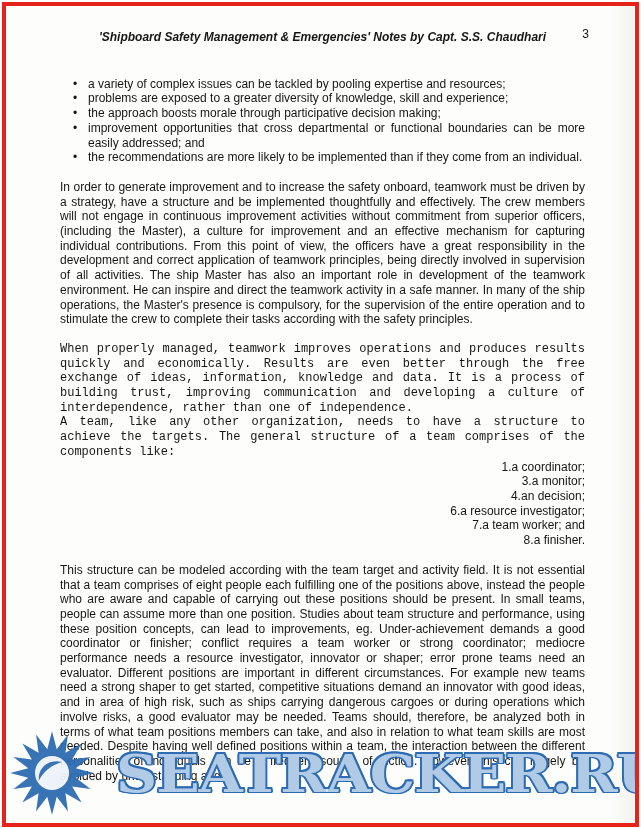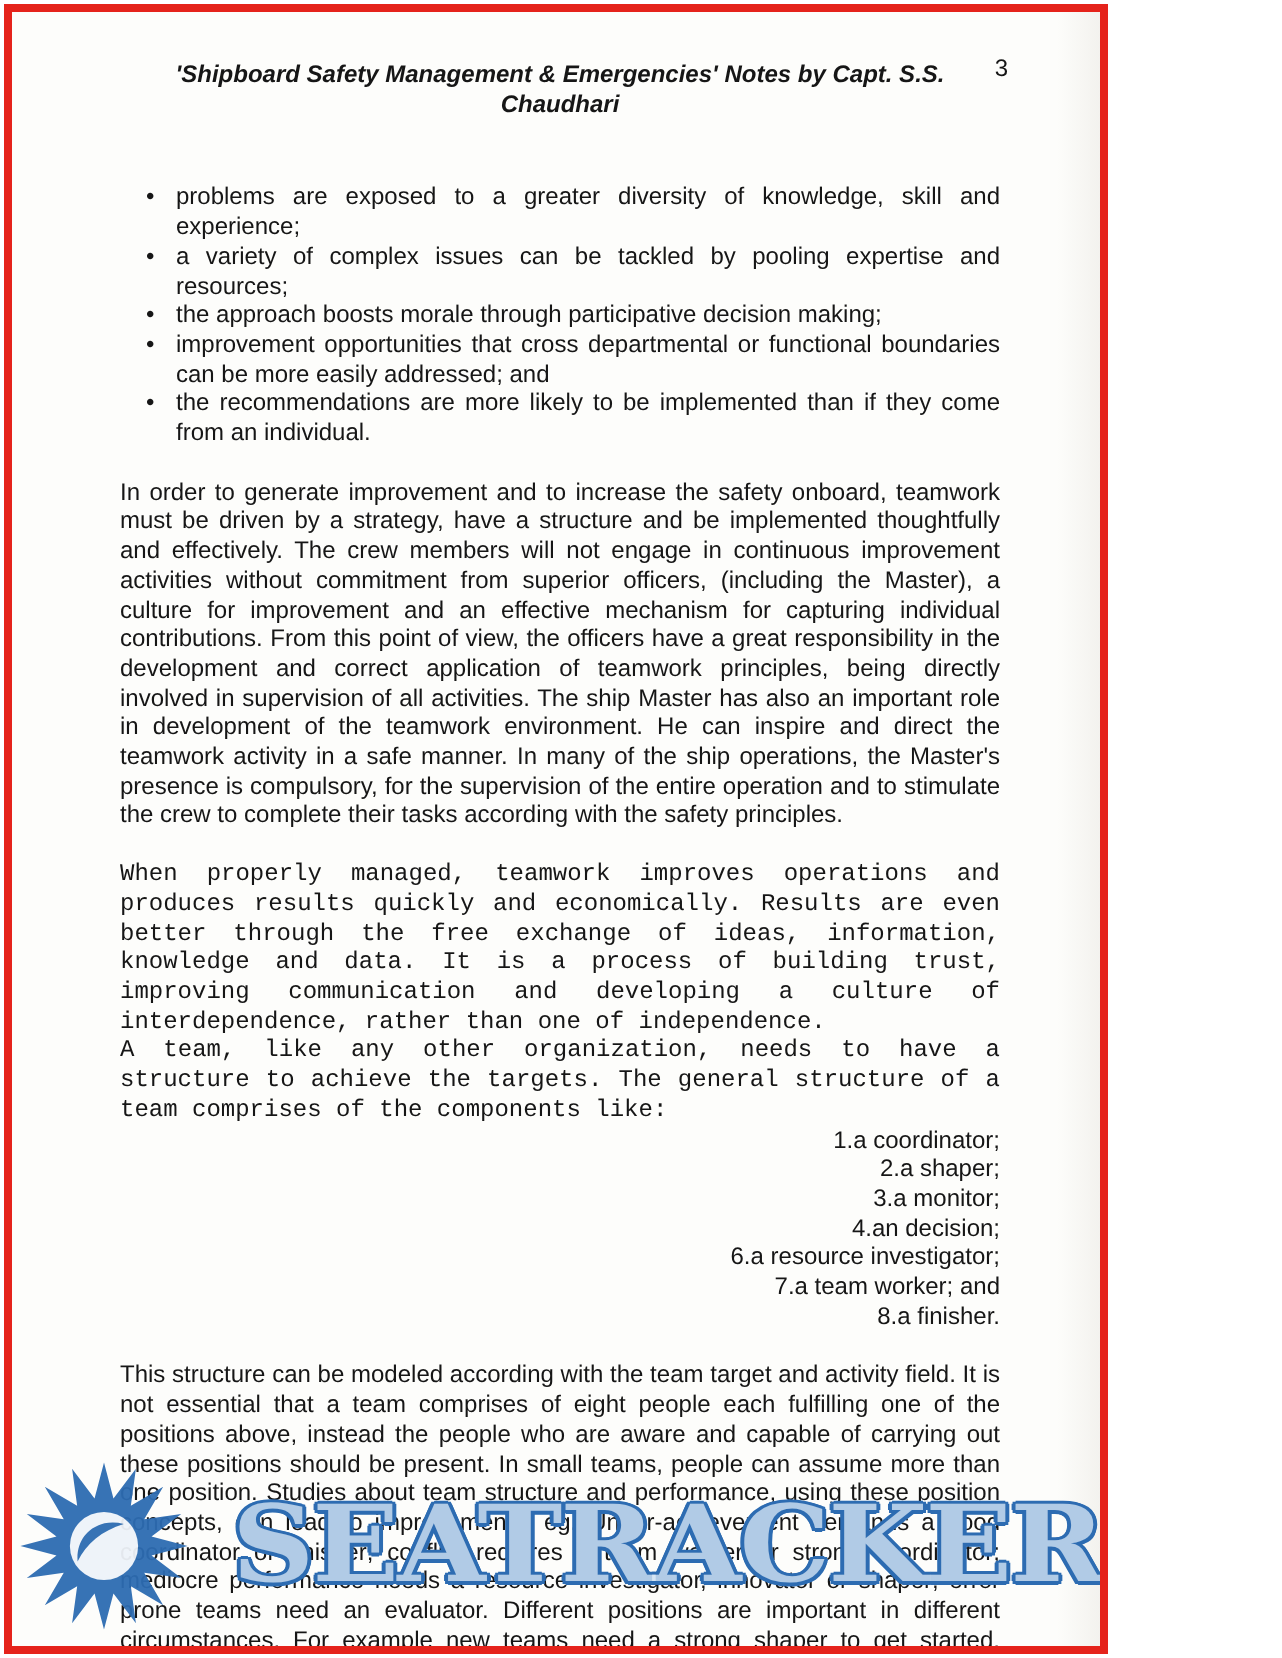--- a/index.html
+++ b/index.html
@@ -5,21 +5,21 @@
   * { box-sizing: border-box; }
   html, body { margin: 0; padding: 0; }
   body {
     width: 641px;
     height: 829px;
     background: #ffffff;
     overflow: hidden;
   }
   .page {
     position: relative;
-    width: 552px;
+    width: 637px;
     height: 825px;
     margin: 2px;
     border: 4px solid #e5231b;
     background: linear-gradient(to left, #f3f2ee 0%, #fdfdfb 4%, #fdfdfb 100%);
     overflow: hidden;
     font-family: "Liberation Sans", "DejaVu Sans", sans-serif;
     font-size: 12px;
     line-height: 14.7px;
     color: #161616;
   }
@@ -99,35 +99,34 @@
 
 <div class="page">
   <div class="content">
 
     <div class="header">
       <span>'Shipboard Safety Management &amp; Emergencies' Notes by Capt. S.S. Chaudhari</span>
       <span class="page-number">3</span>
     </div>
 
     <ul class="bullets">
+      <li>a variety of complex issues can be tackled by pooling expertise and resources;</li>
       <li>problems are exposed to a greater diversity of knowledge, skill and experience;</li>
-      <li>a variety of complex issues can be tackled by pooling expertise and resources;</li>
       <li>the approach boosts morale through participative decision making;</li>
       <li>improvement opportunities that cross departmental or functional boundaries can be more easily addressed;  and</li>
       <li>the recommendations are more likely to be implemented than if they come from an individual.</li>
     </ul>
 
     <p>In order to generate improvement and to increase the safety onboard, teamwork must be driven by a strategy, have a structure and be implemented thoughtfully and effectively. The crew members will not engage in continuous improvement activities without commitment from superior officers, (including the Master), a culture for improvement and an effective mechanism for capturing individual contributions. From this point of view, the officers have a great responsibility in the development and correct application of teamwork principles, being directly involved in supervision of all activities. The ship Master has also an important role in development of the teamwork environment. He can inspire and direct the teamwork activity in a safe manner. In many of the ship operations, the Master's presence is compulsory, for the supervision of the entire operation and to stimulate the crew to complete their tasks according with the safety principles.</p>
 
     <p class="tight">When properly managed, teamwork improves operations and produces results quickly and economically. Results are even better through the free exchange of ideas, information, knowledge and data. It is a process of building trust, improving communication and developing a culture of interdependence, rather than one of independence.</p>
     <p class="tight">A team, like any other organization, needs to have a structure to achieve the targets. The general structure of a team comprises of the components like:</p>
 
     <ol class="roles">
       <li><span class="num">1.</span><span>a coordinator;</span></li>
-      <li><span class="num">2.</span><span>a shaper;</span></li>
       <li><span class="num">3.</span><span>a monitor;</span></li>
       <li><span class="num">4.</span><span>an decision;</span></li>
       <li><span class="num">6.</span><span>a resource investigator;</span></li>
       <li><span class="num">7.</span><span>a team worker; and</span></li>
       <li><span class="num">8.</span><span>a finisher.</span></li>
     </ol>
 
     <p>This structure can be modeled according with the team target and activity field. It is not essential that a team comprises of eight people each fulfilling one of the positions above, instead the people who are aware and capable of carrying out these positions should be present. In small teams, people can assume more than one position. Studies about team structure and performance, using these position concepts, can lead to improvements, eg. Under-achievement demands a good coordinator or finisher; conflict requires a team worker or strong coordinator; mediocre performance needs a resource investigator, innovator or shaper; error prone teams need an evaluator. Different positions are important in different circumstances. For example new teams need a strong shaper to get started, competitive situations demand an innovator with good ideas, and in area of high risk, such as ships carrying dangerous cargoes or during operations which involve risks, a good evaluator may be needed. Teams should, therefore, be analyzed both in terms of what team positions members can take, and also in relation to what team skills are most needed. Despite having well defined positions within a team, the interaction between the different personalities of individuals can be a frequent source of friction. However, this can largely be avoided by understanding and</p>
 
   </div>

